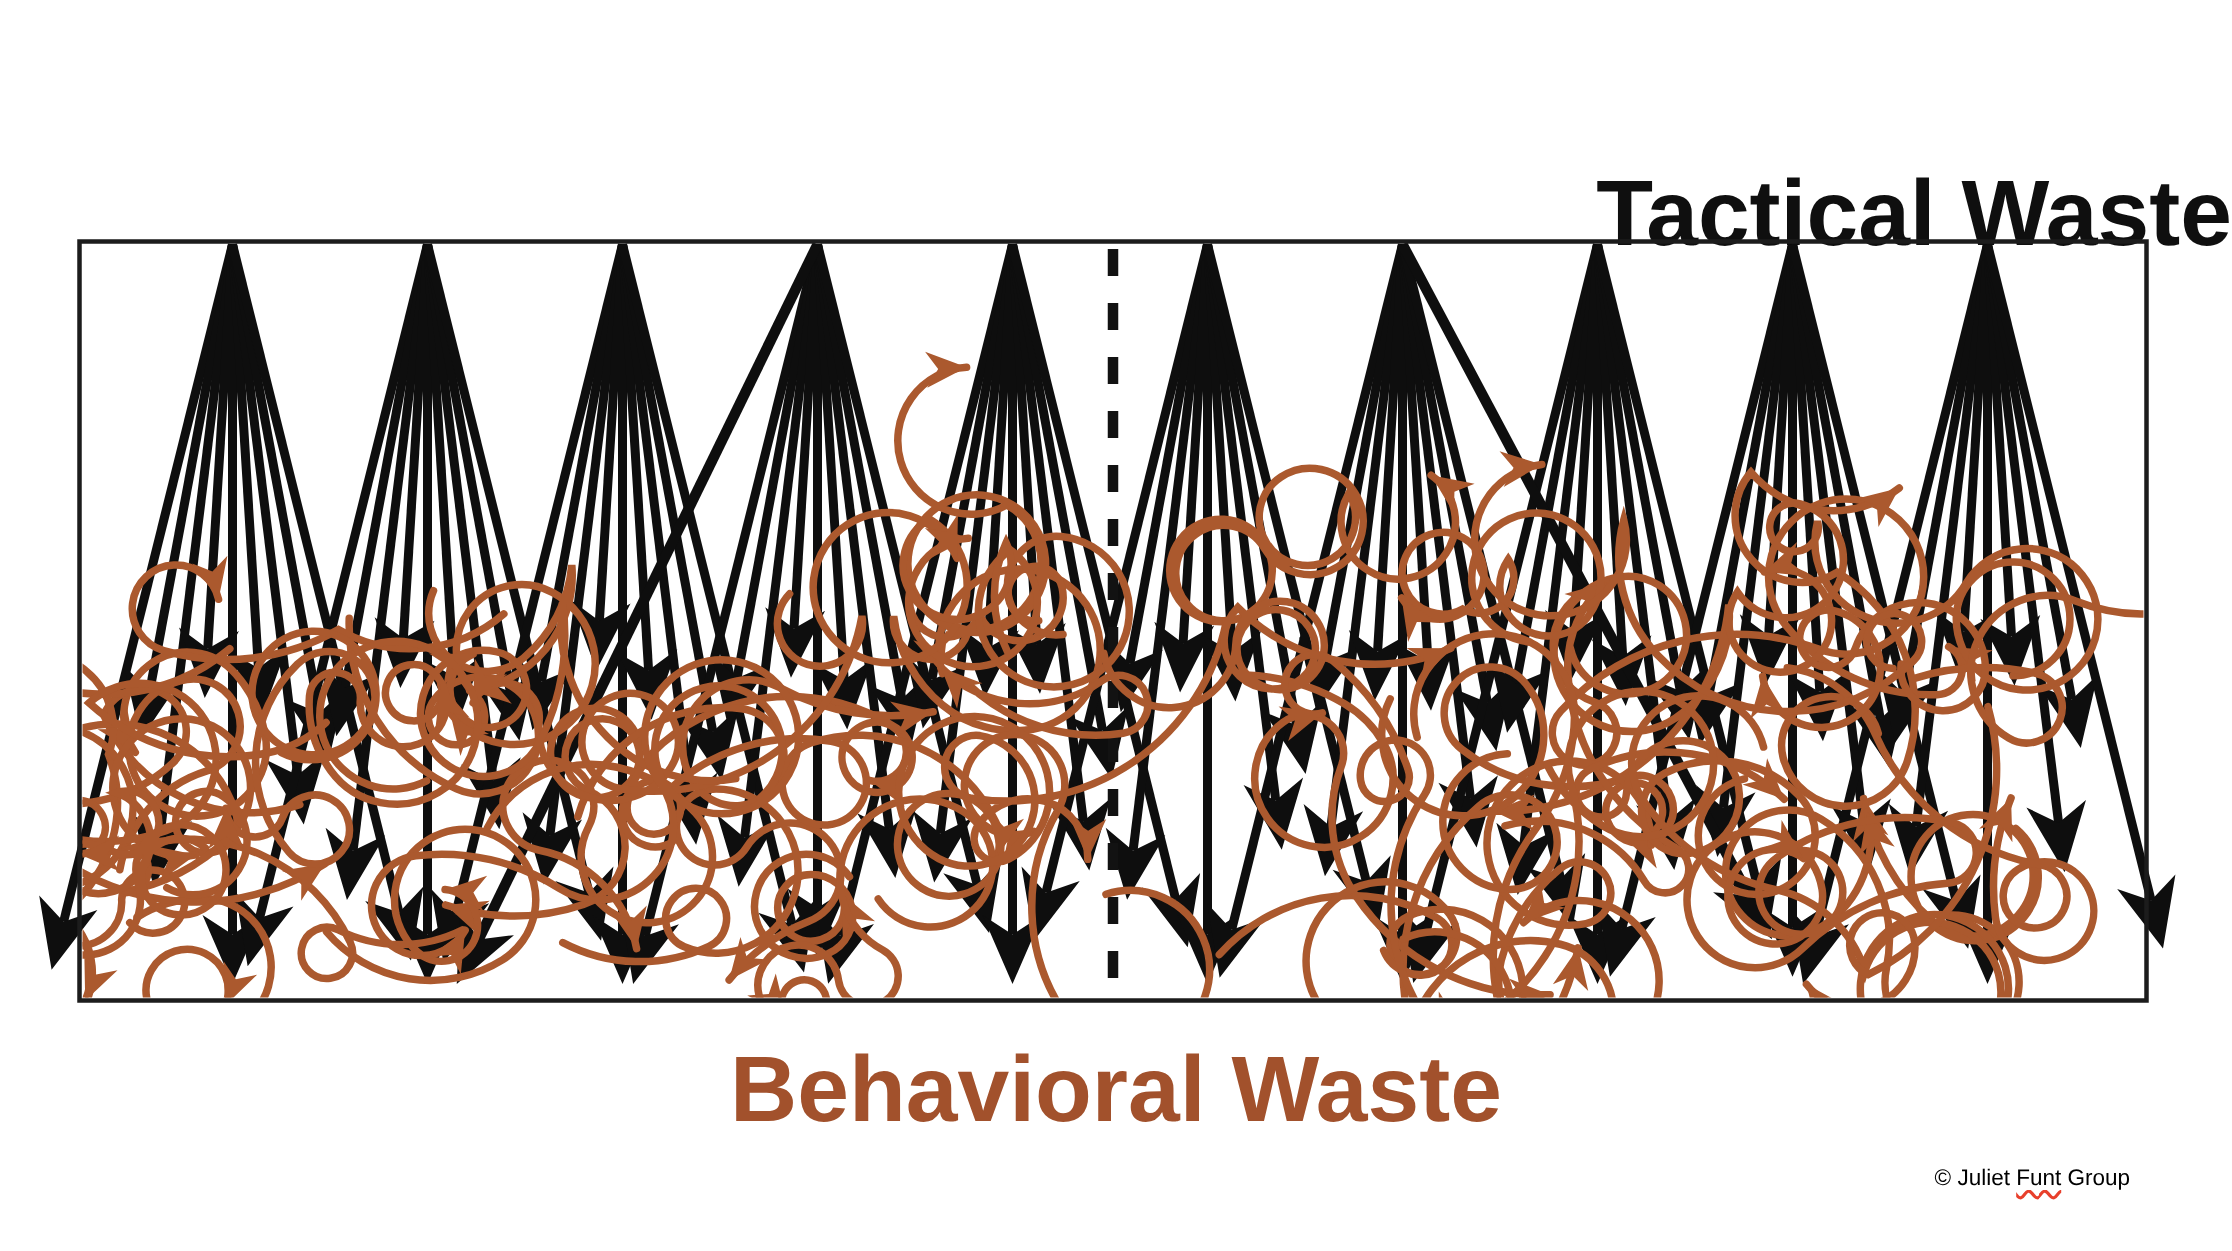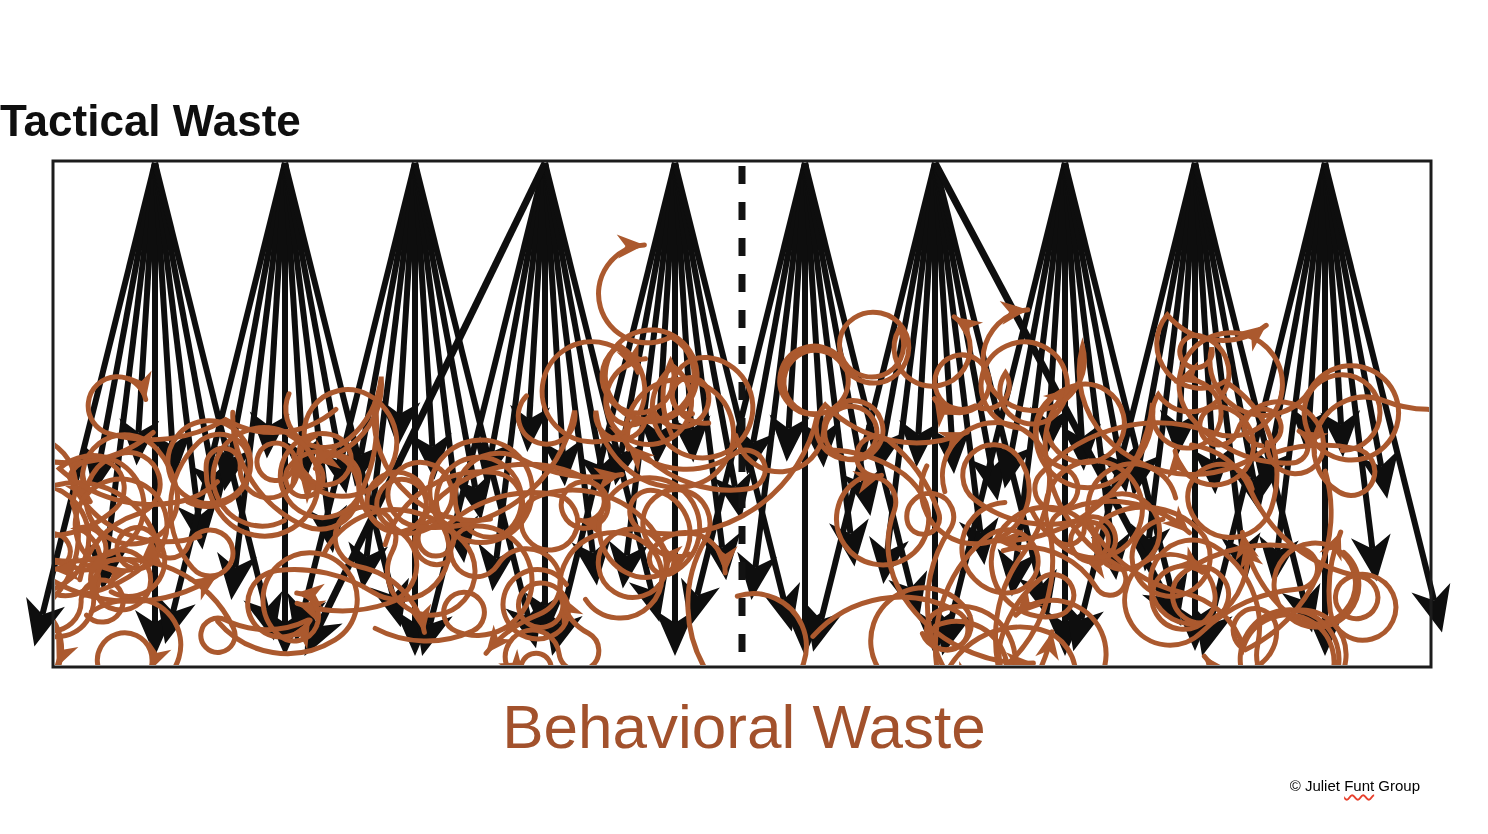--- a/index.html
+++ b/index.html
@@ -1,22 +1,22 @@
 <!DOCTYPE html>
 <html><head>
 <meta charset="utf-8">
 <style>
   html,body{margin:0;padding:0;background:#ffffff;}
   .page{position:relative;width:1488px;height:834px;overflow:hidden;background:#ffffff;
         font-family:"Liberation Sans", sans-serif;}
-  .title{position:absolute;left:0;top:70px;width:1488px;text-align:left;
-         font-size:44px;font-weight:700;letter-spacing:0;line-height:1;}
+  .title{position:absolute;left:0;top:70px;width:1488px;text-align:right;
+         font-size:62px;font-weight:700;letter-spacing:0;line-height:1;}
   #diagram{position:absolute;left:0;top:0;width:1488px;height:834px;}
   .bottom-label{position:absolute;left:0;top:696px;width:1488px;text-align:center;
-                font-size:62px;font-weight:400;line-height:1;}
+                font-size:62px;font-weight:700;line-height:1;}
   .copyright{position:absolute;top:777px;right:68px;font-size:15px;color:#000;
              white-space:pre;margin-left:16px;}
   .copyright .sq{text-decoration-line:underline;text-decoration-style:wavy;
                  text-decoration-thickness:2px;text-underline-offset:3px;}
 </style>
 </head>
 <body>
 
 <div class="page">
   <h1 class="title" style="color: rgb(15, 15, 15);">Tactical Waste</h1>

